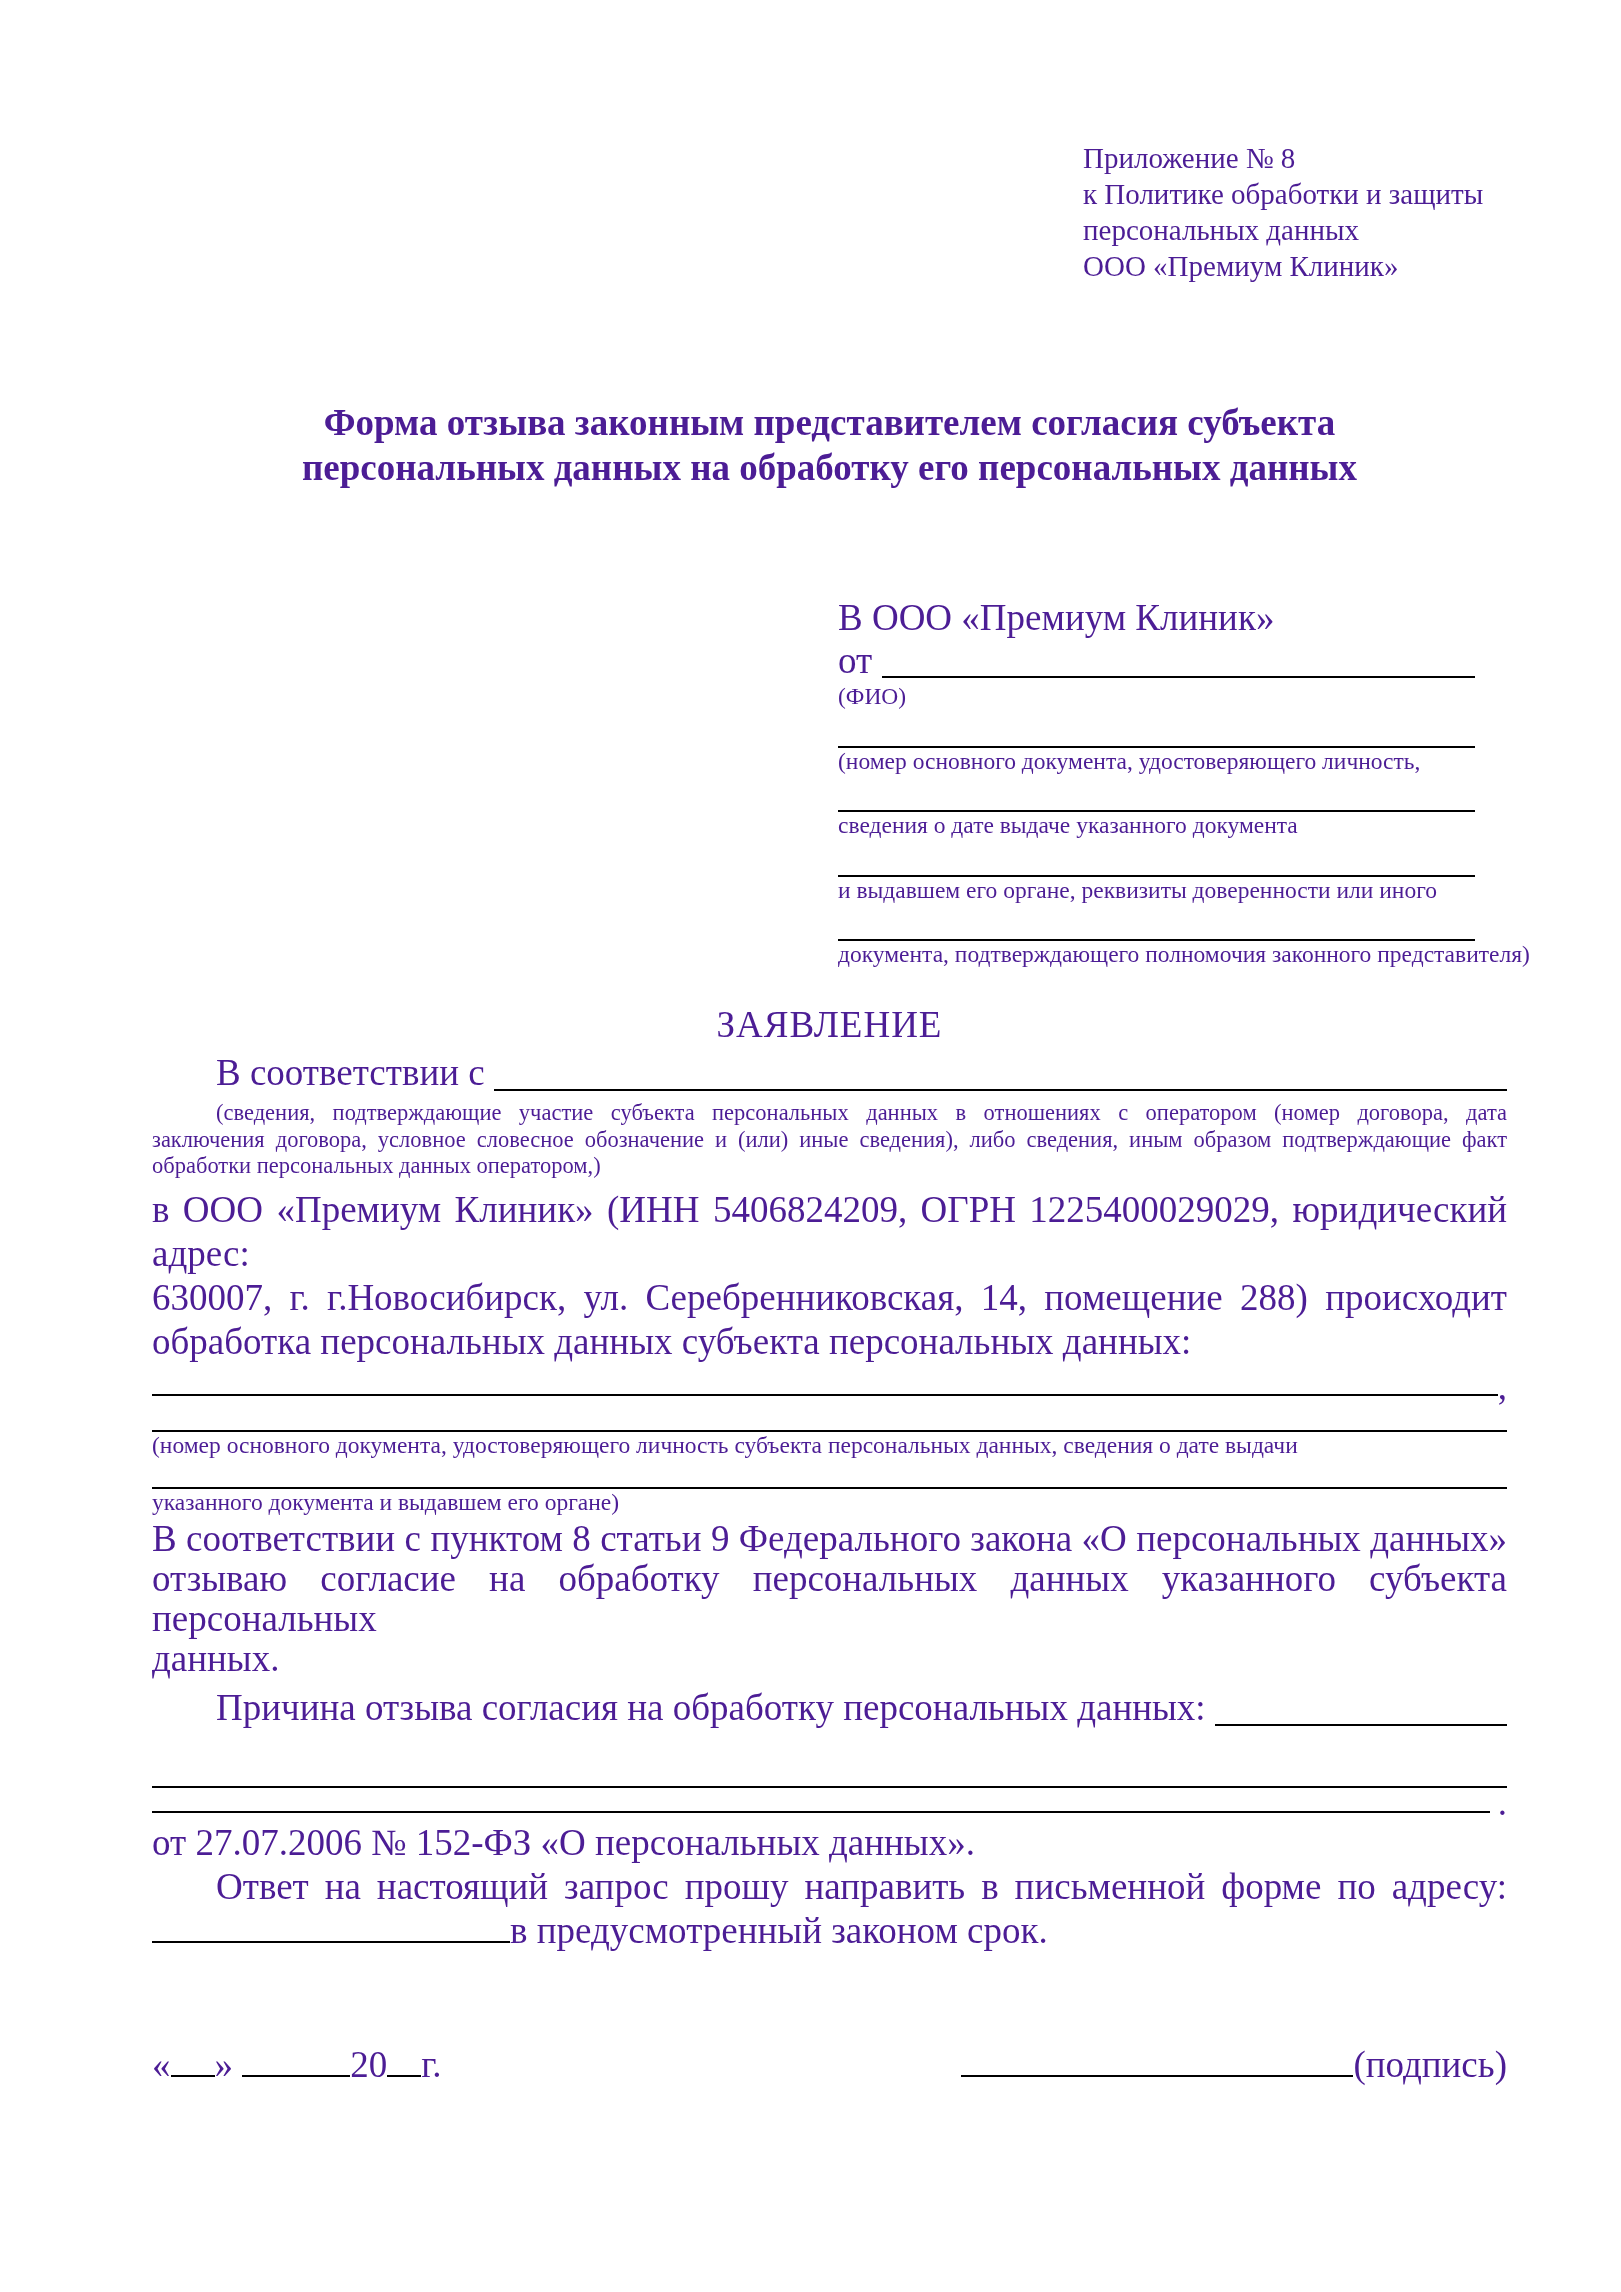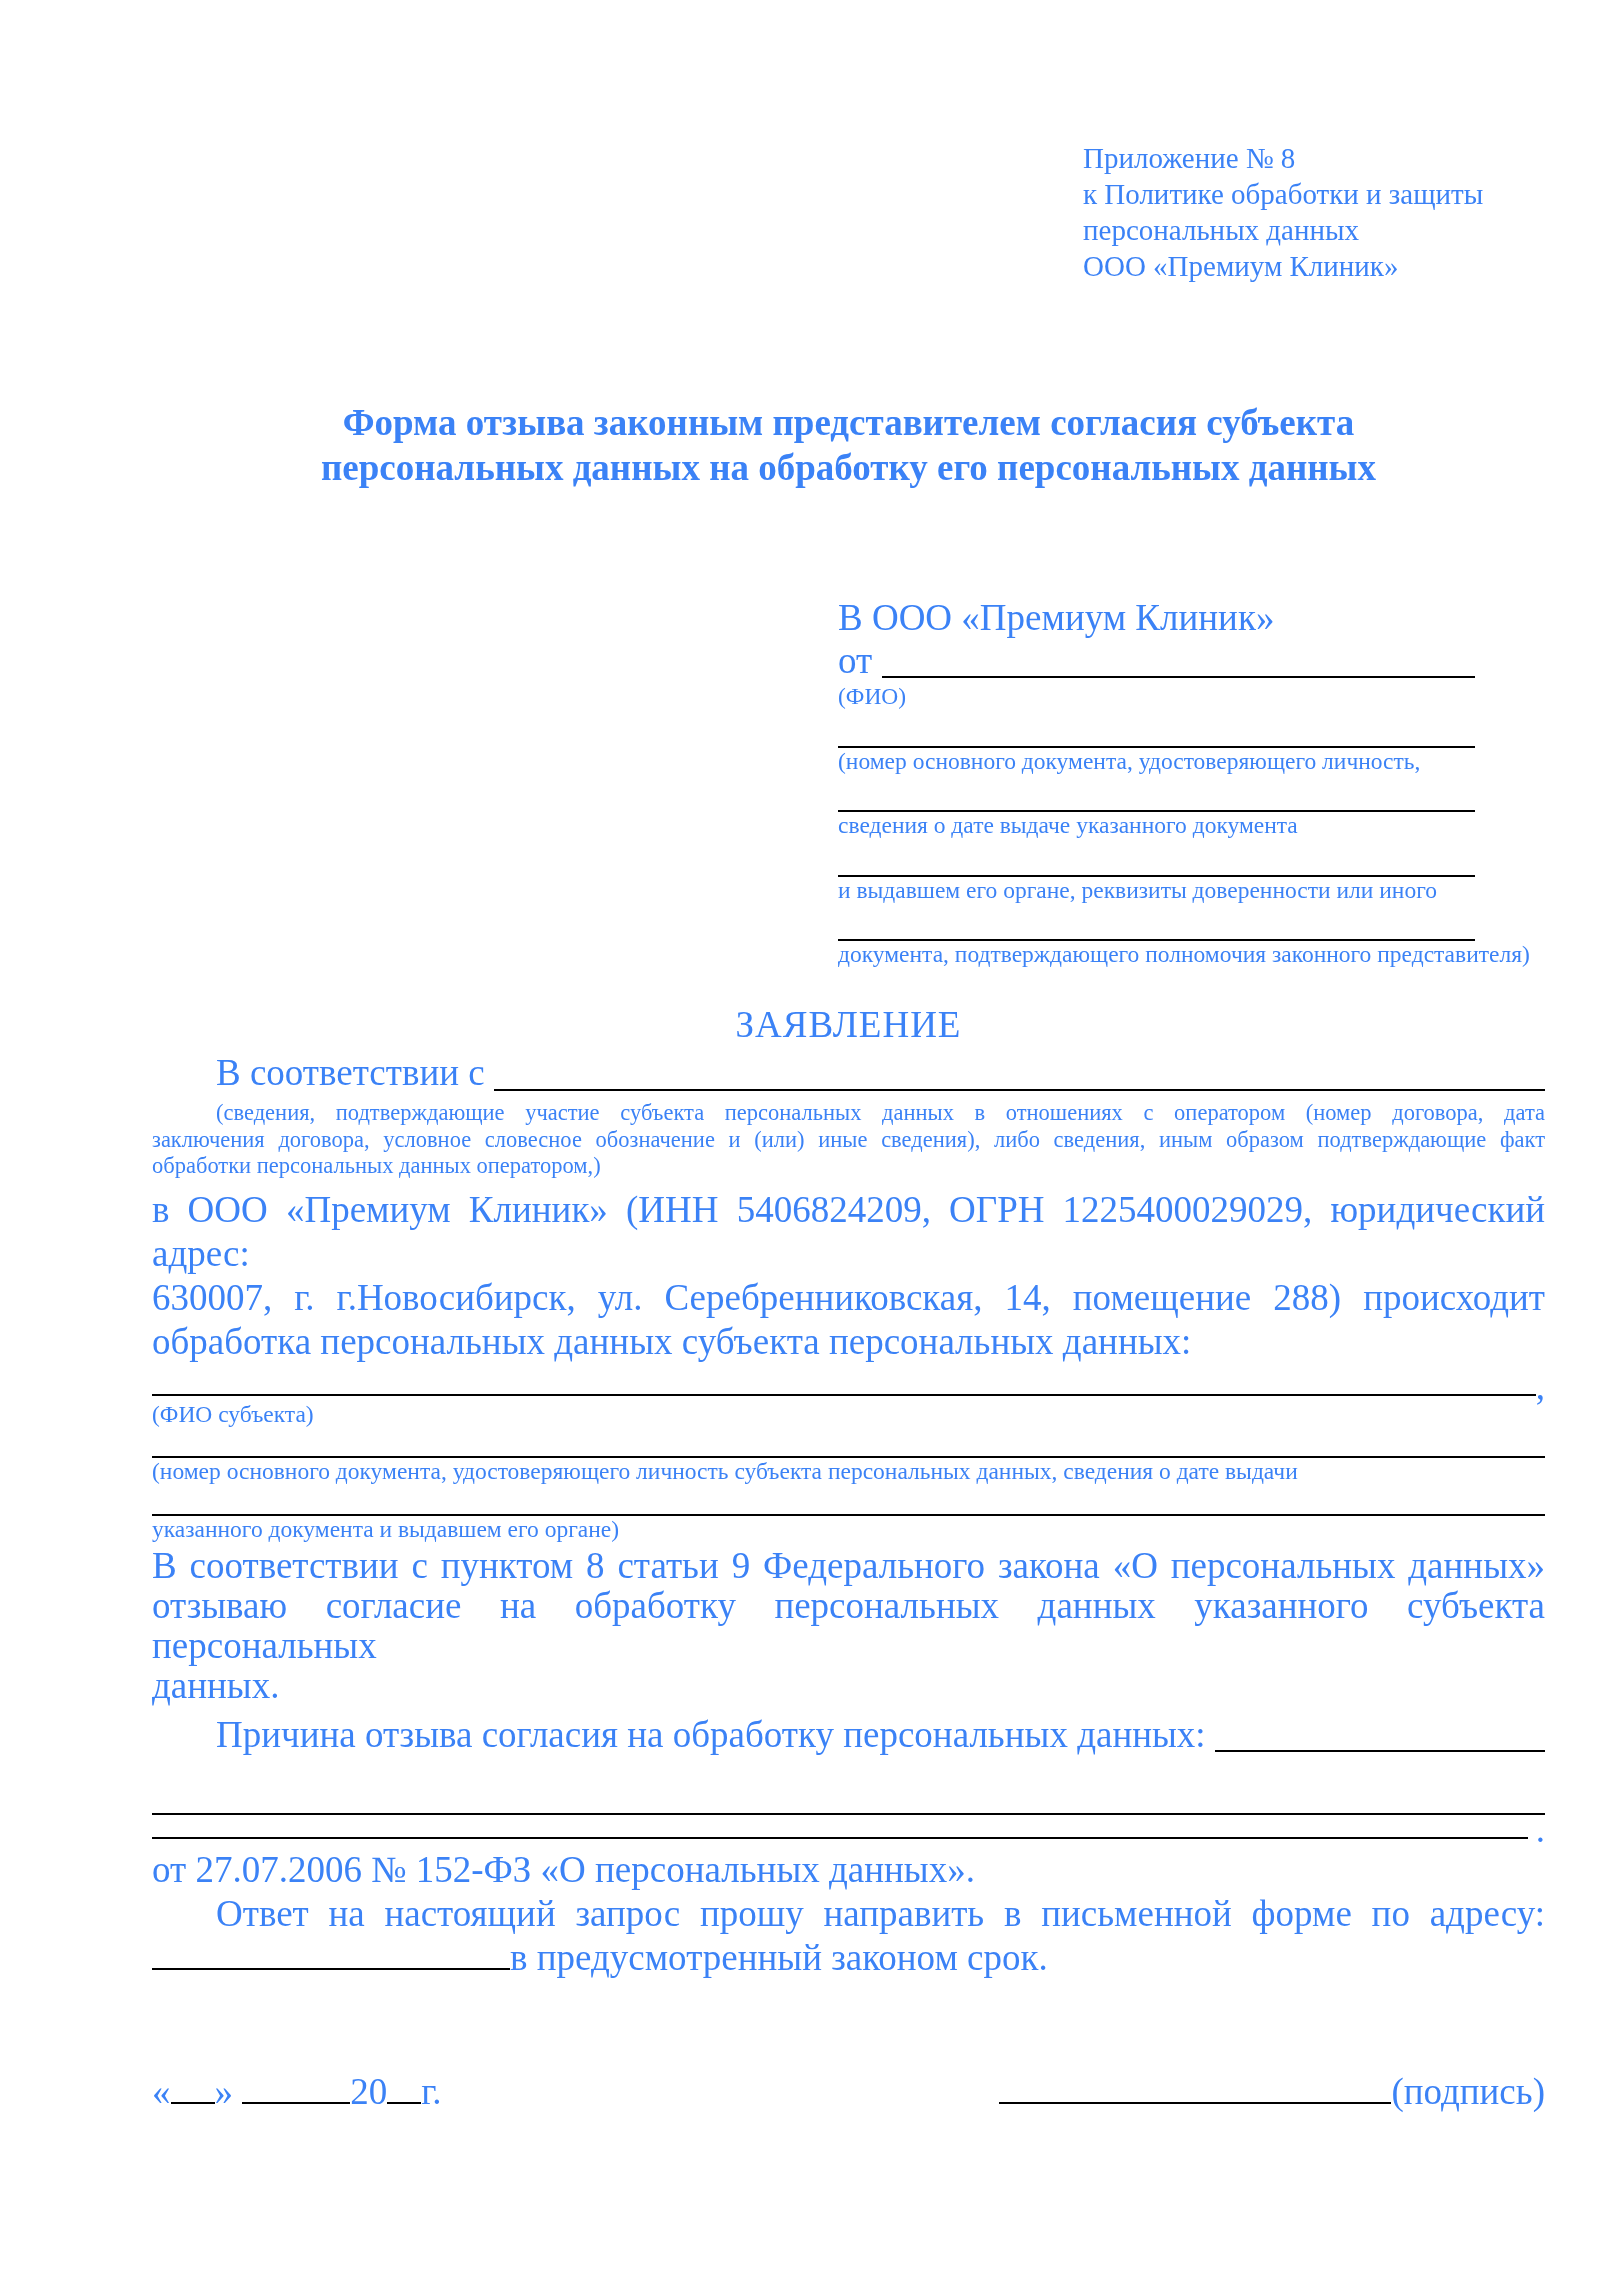--- a/index.html
+++ b/index.html
@@ -1,23 +1,23 @@
 <!DOCTYPE html>
 <html><head>
 <meta charset="utf-8">
 <style>
   * { margin:0; padding:0; box-sizing:border-box; }
   html,body { background:#fff; }
   .page {
     position:relative;
     width:1621px; height:2187px;
-    background:#ffffff; color:#3b82f6;
+    background:#ffffff; color:#4c1d95;
     font-family:"Liberation Serif","DejaVu Serif",serif;
     font-size:37px; line-height:44px;
-    padding:0 76px 0 152px;
+    padding:0 114px 0 152px;
     overflow:hidden;
   }
   
   .hnote { margin-top:140px; margin-left:931px; font-size:29px; line-height:36px; }
   
   .title { margin-top:116px; text-align:center; font-weight:700; font-size:37px; line-height:45px; }
   
   .addr { margin-top:106px; margin-left:686px; width:637px; }
   .frow { display:flex; align-items:flex-end; }
   .addr .frow { height:43px; }
@@ -103,21 +103,20 @@
   <div class="bodypar">
     <div class="jline">в ООО «Премиум Клиник» (ИНН 5406824209, ОГРН 1225400029029, юридический адрес:</div>
     <div class="jline">630007, г. г.Новосибирск, ул. Серебренниковская, 14, помещение 288) происходит</div>
     <div>обработка персональных данных субъекта персональных данных:</div>
   </div>
 
   <div class="rowtrail" style="height:35px; margin-top:2px;">
     <span class="fillg"></span>
     <span class="trailmark">,</span>
   </div>
-  <div class="cap">(ФИО субъекта)</div>
 
   <div class="bl blfull"></div>
   <div class="cap">(номер основного документа, удостоверяющего личность субъекта персональных данных, сведения о дате выдачи</div>
 
   <div class="bl blfull"></div>
   <div class="cap">указанного документа и выдавшем его органе)</div>
 
   <div class="bodypar lh40" style="margin-top:3.9px;">
     <div class="jline">В соответствии с пунктом 8 статьи 9 Федерального закона «О персональных данных»</div>
     <div class="jline">отзываю согласие на обработку персональных данных указанного субъекта персональных</div>

